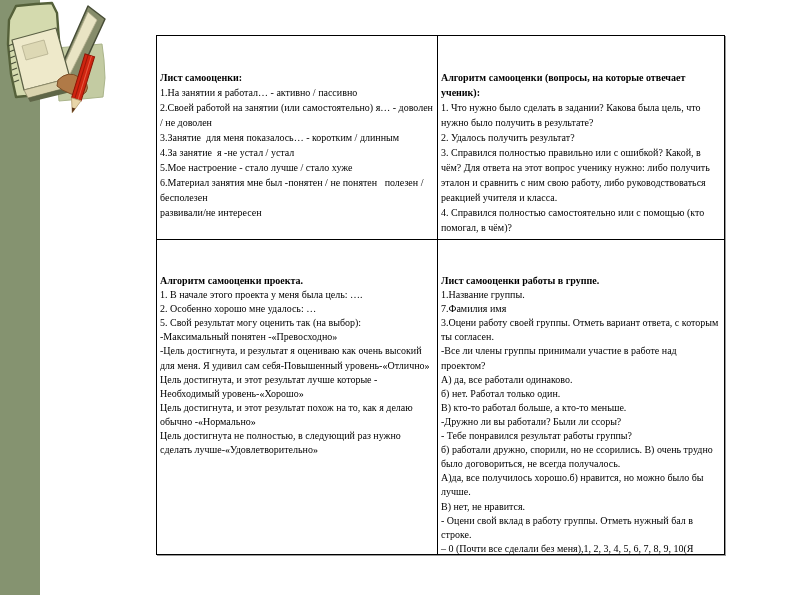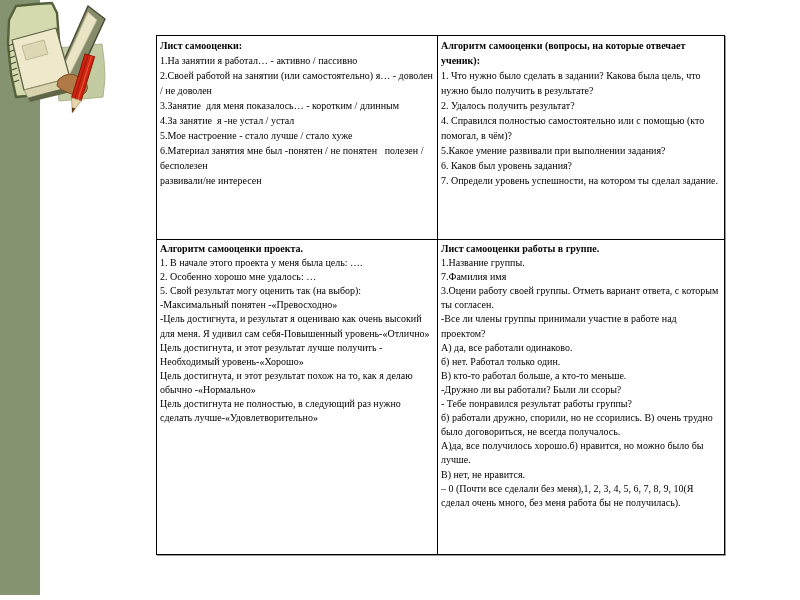--- a/index.html
+++ b/index.html
@@ -37,21 +37,21 @@
   .cell {
     overflow: hidden;
     padding: 2px 3px 1px 3px;
     font-size: 10px;
     line-height: 15px;
     box-sizing: border-box;
   }
   .cell.c1 { border-right: 1px solid #000; }
   .cell.r1 { border-bottom: 1px solid #000; }
   .cell.r2 { line-height: 14.1px; }
-  .cell .title { font-weight: bold; white-space: pre-wrap; }
+  .cell .title { font-weight: bold; white-space: pre-wrap; margin-top: 32px; }
   .cell .line { white-space: pre-wrap; }
 </style>
 </head>
 <body>
 
 <div class="slide">
 
   <div class="stripe"></div>
 
   <svg class="clipart" viewBox="0 0 124 128" xmlns="http://www.w3.org/2000/svg">
@@ -103,36 +103,37 @@
           <div class="line">6.Материал занятия мне был -понятен / не понятен   полезен / бесполезен</div>
           <div class="line">развивали/не интересен</div>
         </div>
     </div>
 
     <div class="cell r1 c2">
       <div class="title">Алгоритм самооценки (вопросы, на которые отвечает ученик):</div>
       <div class="body">
           <div class="line">1. Что нужно было сделать в задании? Какова была цель, что нужно было получить в результате?</div>
           <div class="line">2. Удалось получить результат?</div>
+          <div class="line">3. Справился полностью правильно или с ошибкой? Какой, в чём? Для ответа на этот вопрос ученику нужно: либо получить эталон и сравнить с ним свою работу, либо руководствоваться реакцией учителя и класса.</div>
           <div class="line">4. Справился полностью самостоятельно или с помощью (кто помогал, в чём)?</div>
           <div class="line">5.Какое умение развивали при выполнении задания?</div>
           <div class="line">6. Каков был уровень задания?</div>
           <div class="line">7. Определи уровень успешности, на котором ты сделал задание.</div>
         </div>
     </div>
 
     <div class="cell r2 c1">
       <div class="title">Алгоритм самооценки проекта.</div>
       <div class="body">
           <div class="line">1. В начале этого проекта у меня была цель: ….</div>
           <div class="line">2. Особенно хорошо мне удалось: …</div>
           <div class="line">5. Свой результат могу оценить так (на выбор):</div>
           <div class="line">-Максимальный понятен -«Превосходно»</div>
           <div class="line">-Цель достигнута, и результат я оцениваю как очень высокий для меня. Я удивил сам себя-Повышенный уровень-«Отлично»</div>
-          <div class="line">Цель достигнута, и этот результат лучше получить -</div>
+          <div class="line">Цель достигнута, и этот результат лучше которые -</div>
           <div class="line">Необходимый уровень-«Хорошо»</div>
           <div class="line">Цель достигнута, и этот результат похож на то, как я делаю обычно -«Нормально»</div>
           <div class="line">Цель достигнута не полностью, в следующий раз нужно сделать лучше-«Удовлетворительно»</div>
         </div>
     </div>
 
     <div class="cell r2 c2">
       <div class="title">Лист самооценки работы в группе.</div>
       <div class="body">
           <div class="line">1.Название группы.</div>
@@ -140,18 +141,19 @@
           <div class="line">3.Оцени работу своей группы. Отметь вариант ответа, с которым ты согласен.</div>
           <div class="line">-Все ли члены группы принимали участие в работе над проектом?</div>
           <div class="line">А) да, все работали одинаково.</div>
           <div class="line">б) нет. Работал только один.</div>
           <div class="line">В) кто-то работал больше, а кто-то меньше.</div>
           <div class="line">-Дружно ли вы работали? Были ли ссоры?</div>
           <div class="line">- Тебе понравился результат работы группы?</div>
           <div class="line">б) работали дружно, спорили, но не ссорились. В) очень трудно было договориться, не всегда получалось.</div>
           <div class="line">А)да, все получилось хорошо.б) нравится, но можно было бы лучше.</div>
           <div class="line">В) нет, не нравится.</div>
+          <div class="line">- Оцени свой вклад в работу группы. Отметь нужный бал в строке.</div>
           <div class="line">– 0 (Почти все сделали без меня),1, 2, 3, 4, 5, 6, 7, 8, 9, 10(Я сделал очень много, без меня работа бы не получилась).</div>
         </div>
     </div>
 
   </div>
 </div>
 
 </body></html>

